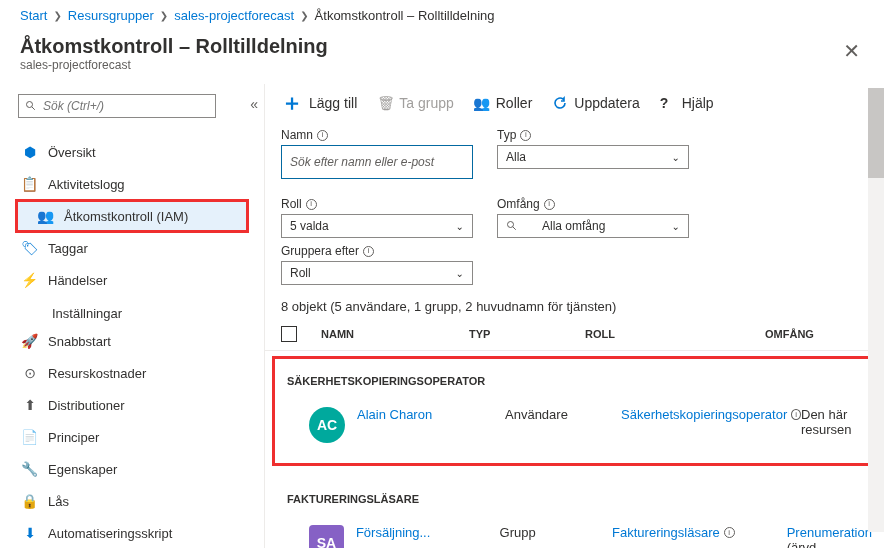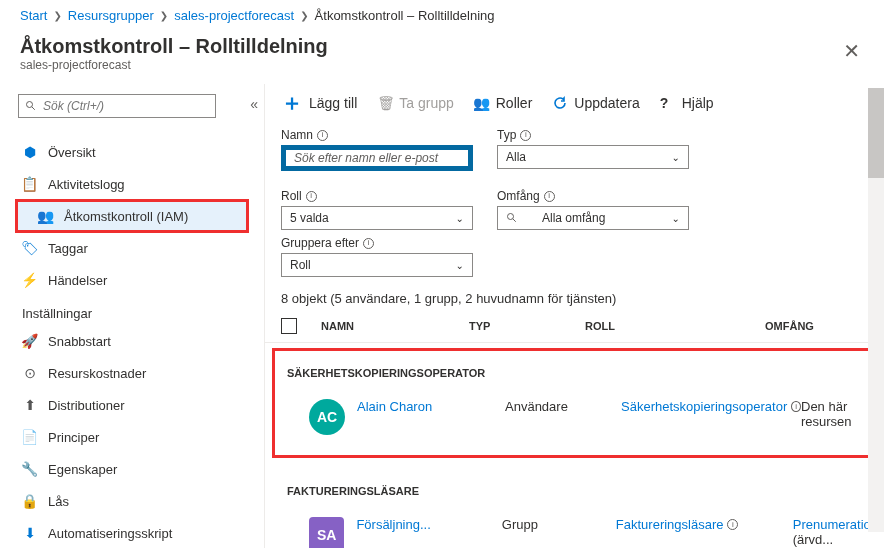--- a/index.html
+++ b/index.html
@@ -20,59 +20,59 @@
 .sidebar { width: 265px; border-right: 1px solid #edebe9; padding: 10px 0; overflow-y: auto; position: relative; }
 .collapse-btn { position: absolute; top: 12px; right: 6px; font-size: 14px; color: #605e5c; cursor: pointer; }
 .search-wrap { margin: 0 18px 18px 18px; }
 .search-box { display: flex; align-items: center; border: 1px solid #8a8886; height: 24px; padding: 0 6px; width: 198px; }
 .search-box input { border: none; outline: none; flex: 1; font-size: 12px; font-style: italic; color: #605e5c; }
 .search-box svg { width: 12px; height: 12px; color: #605e5c; margin-right: 6px; }
 
 .nav-item { display: flex; align-items: center; height: 32px; padding-left: 22px; gap: 10px; cursor: pointer; color: #323130; font-size: 13px; }
 .nav-item.active { background: #e5f1fb; }
 .nav-item .icn { width: 16px; height: 16px; display: flex; align-items: center; justify-content: center; font-size: 14px; }
-.nav-section { padding: 10px 22px 4px 22px; font-size: 13px; color: #323130; font-weight: 400; }
+.nav-section { padding: 10px 22px 4px 22px; font-size: 13px; color: #323130; font-weight: 400; margin-left: 30px; }
 
 .hl-red { outline: 3px solid #ef2f2f; outline-offset: -2px; margin: 0 16px; }
 
 .main { flex: 1; padding: 8px 0 0 0; overflow-y: auto; position: relative; }
 .toolbar { display: flex; align-items: center; gap: 20px; padding: 0 16px 14px 16px; }
 .toolbar .btn { display: flex; align-items: center; gap: 6px; cursor: pointer; font-size: 14px; color: #323130; }
 .toolbar .btn svg, .toolbar .btn .ticon { width: 16px; height: 16px; }
 .toolbar .add { font-size: 14px; }
 .toolbar .add .plus { color: #0078d4; font-size: 22px; font-weight: bold; line-height: 1; }
 .toolbar .disabled { color: #a19f9d; }
 .toolbar .refresh svg { color: #0078d4; }
 
 .filters { display: flex; flex-wrap: wrap; padding: 0 16px; gap: 18px 24px; }
 .field { display: flex; flex-direction: column; gap: 3px; }
 .field-label { font-size: 12px; color: #323130; display: flex; align-items: center; gap: 4px; }
 .info-icn { width: 11px; height: 11px; border: 1px solid #605e5c; border-radius: 50%; display: inline-flex; align-items: center; justify-content: center; font-size: 8px; color: #605e5c; line-height: 1; cursor: pointer; }
-.txt-input { width: 192px; height: 24px; border: 5px solid #0369a1; padding: 8px 8px; font-size: 12px; color: #ec4899; }
+.txt-input { width: 192px; height: 24px; border: 1px solid #0369a1; padding: 16px 8px; font-size: 12px; color: #ec4899; }
 .txt-input::placeholder { font-style: italic; color: #605e5c; }
 .sel { width: 192px; height: 24px; border: 1px solid #8a8886; background: #fff; display: flex; align-items: center; justify-content: space-between; padding: 0 8px; font-size: 12px; cursor: pointer; }
 .sel .chev { font-size: 10px; }
 .scope-input { display: flex; align-items: center; gap: 6px; }
 .scope-input svg { color: #605e5c; width: 12px; height: 12px; }
 
 .filters .row2 { display: flex; gap: 24px; width: 100%; }
 
 .gruppera-row { padding: 6px 16px 0 16px; }
 
 .summary { padding: 14px 16px 4px 16px; font-size: 13px; }
 
 .table-head { display: flex; align-items: center; padding: 8px 16px; border-bottom: 1px solid #edebe9; font-size: 11px; font-weight: 600; color: #323130; }
 .col-check { width: 40px; }
 .col-name { width: 148px; }
 .col-type { width: 116px; }
 .col-role { width: 180px; }
 .col-scope { flex: 1; }
 .checkbox { width: 16px; height: 16px; border: 1px solid #323130; background: #fff; cursor: pointer; }
 
-.group-block { margin: 8px 0 14px 10px; padding: 10px 6px 14px 6px; }
+.group-block { margin: 8px 6px 14px 10px; padding: 10px 6px 14px 6px; }
 .group-block.hl { outline: 3px solid #ef2f2f; }
 .group-title { font-size: 11px; font-weight: 600; padding: 6px 0 14px 6px; }
 
 .row-item { display: flex; align-items: flex-start; padding: 6px 0; }
 .avatar { width: 36px; height: 36px; border-radius: 50%; display: flex; align-items: center; justify-content: center; color: #fff; font-weight: 600; font-size: 14px; margin-left: 28px; margin-right: 12px; }
 .av-teal { background: #00a99d; }
 .av-purple { background: #8661c5; border-radius: 4px; }
 .row-item .name { color: #0078d4; cursor: pointer; }
 .row-item .role { color: #0078d4; cursor: pointer; display: flex; align-items: center; gap: 4px; }
 .row-item .scope-link { color: #0078d4; cursor: pointer; }

